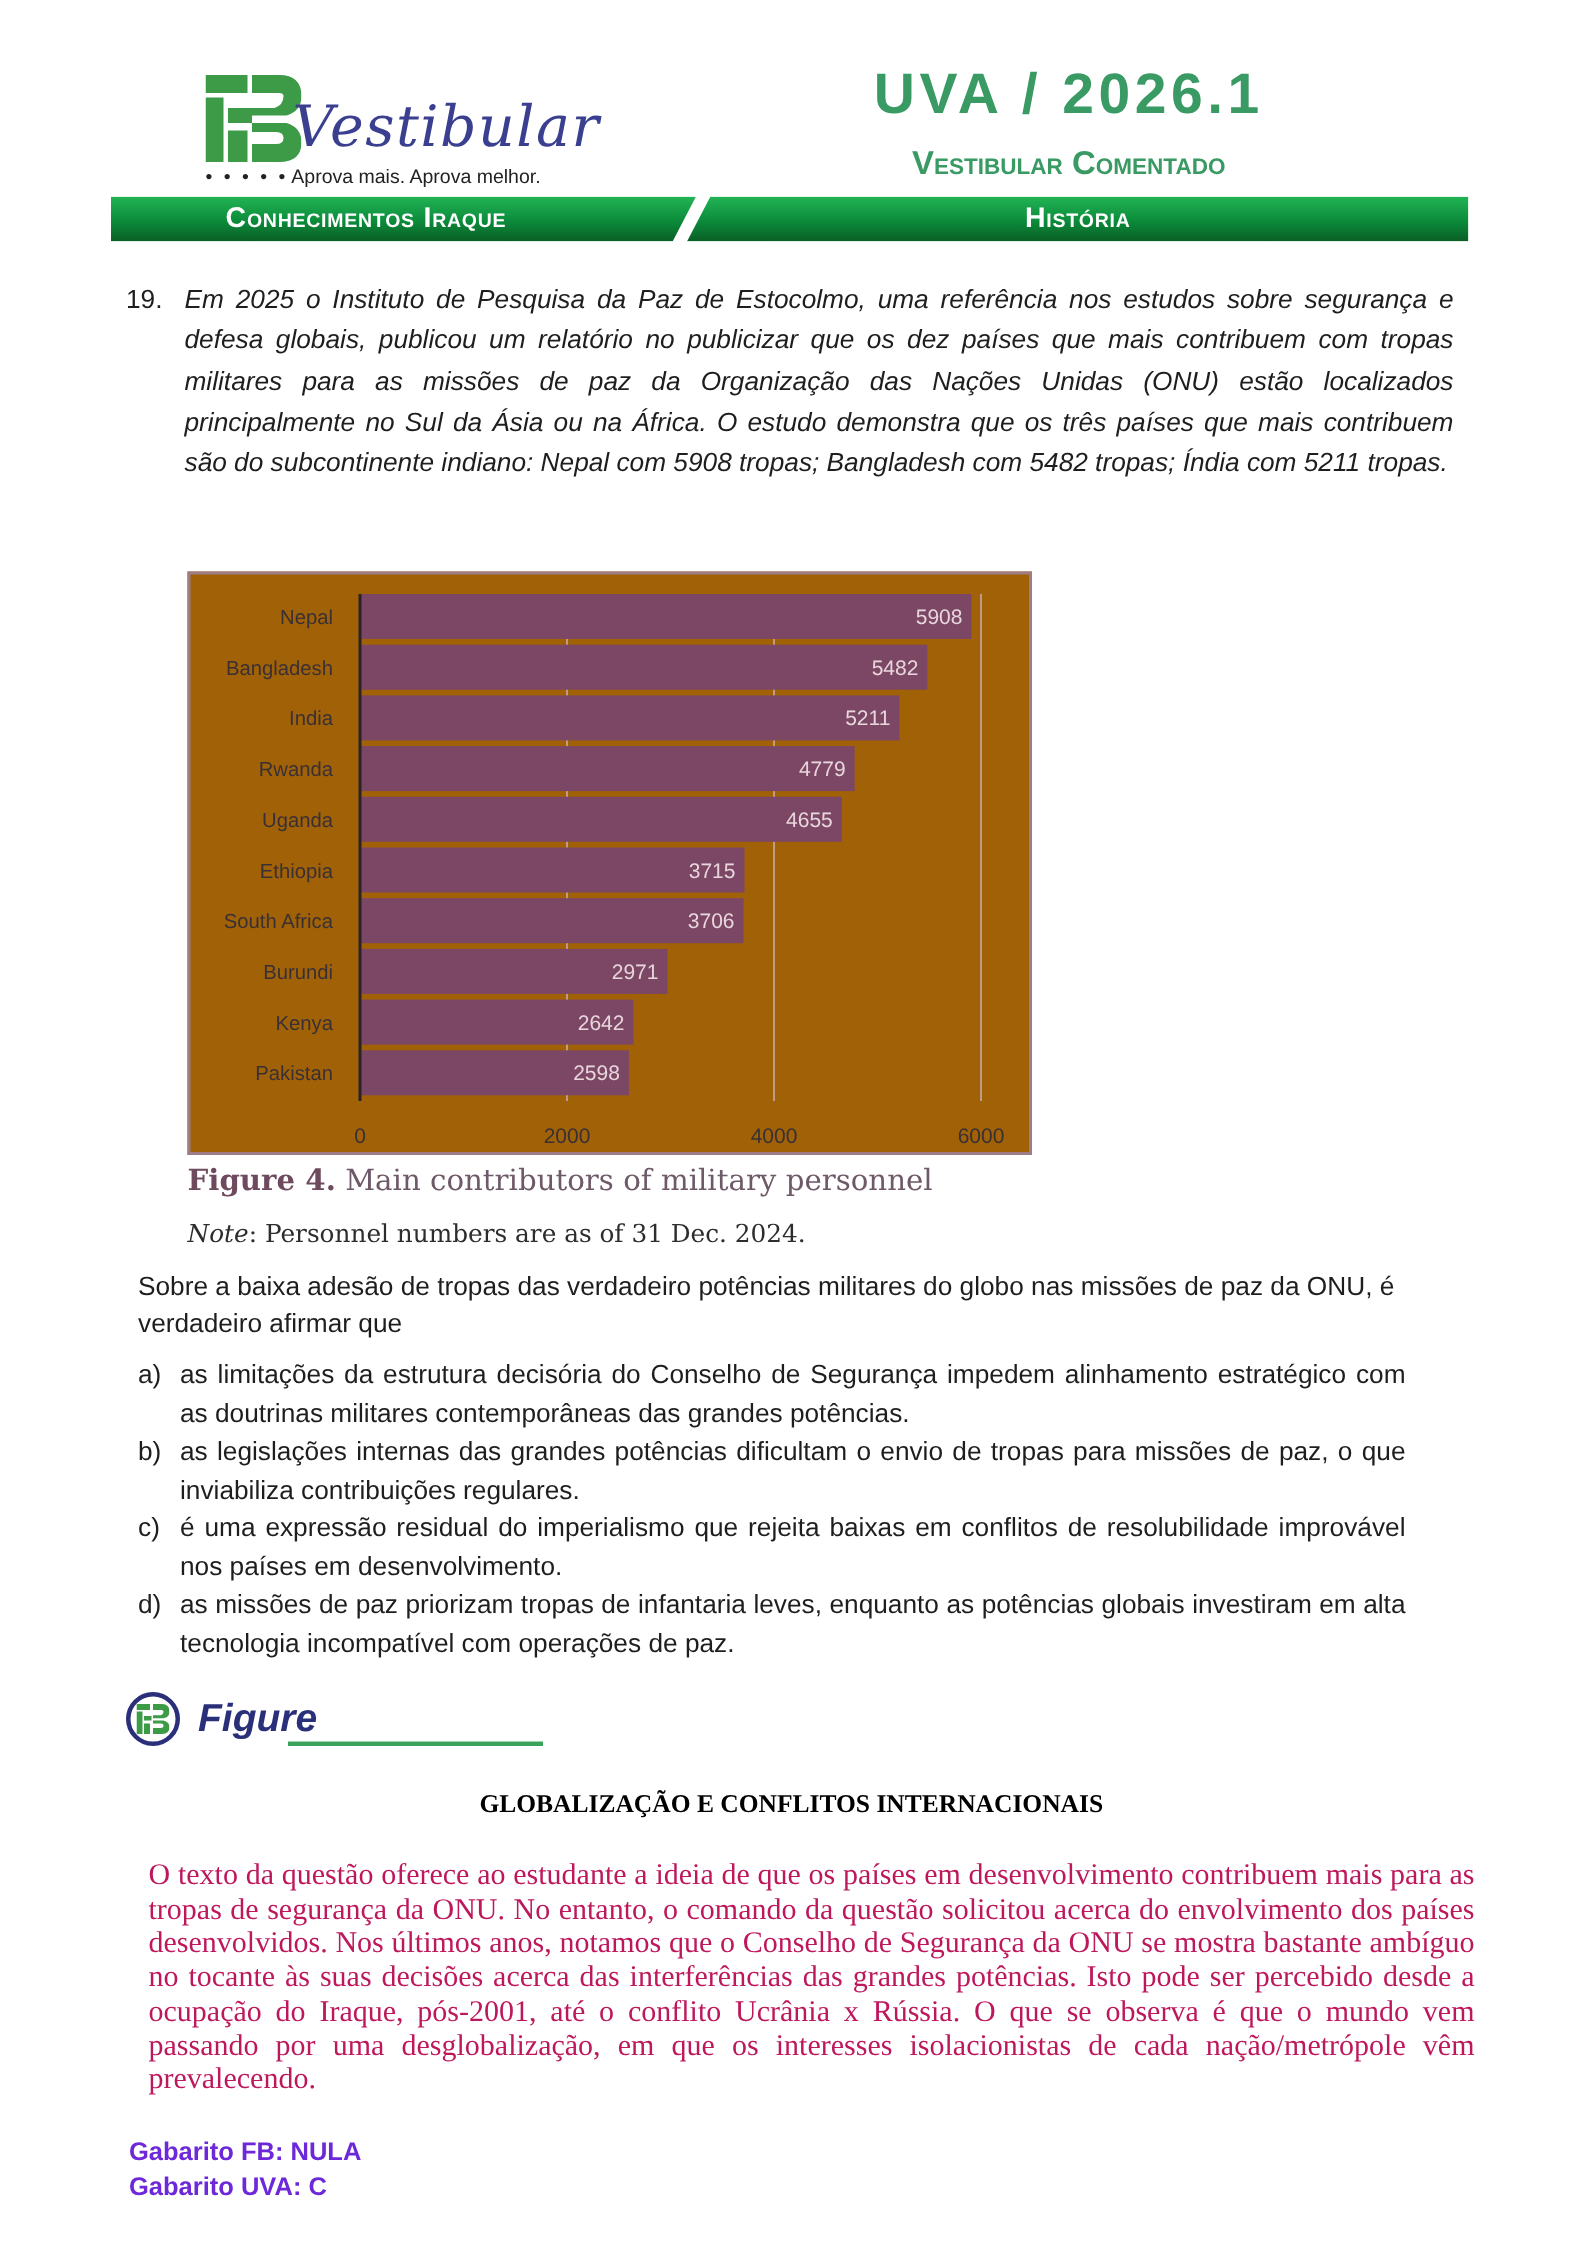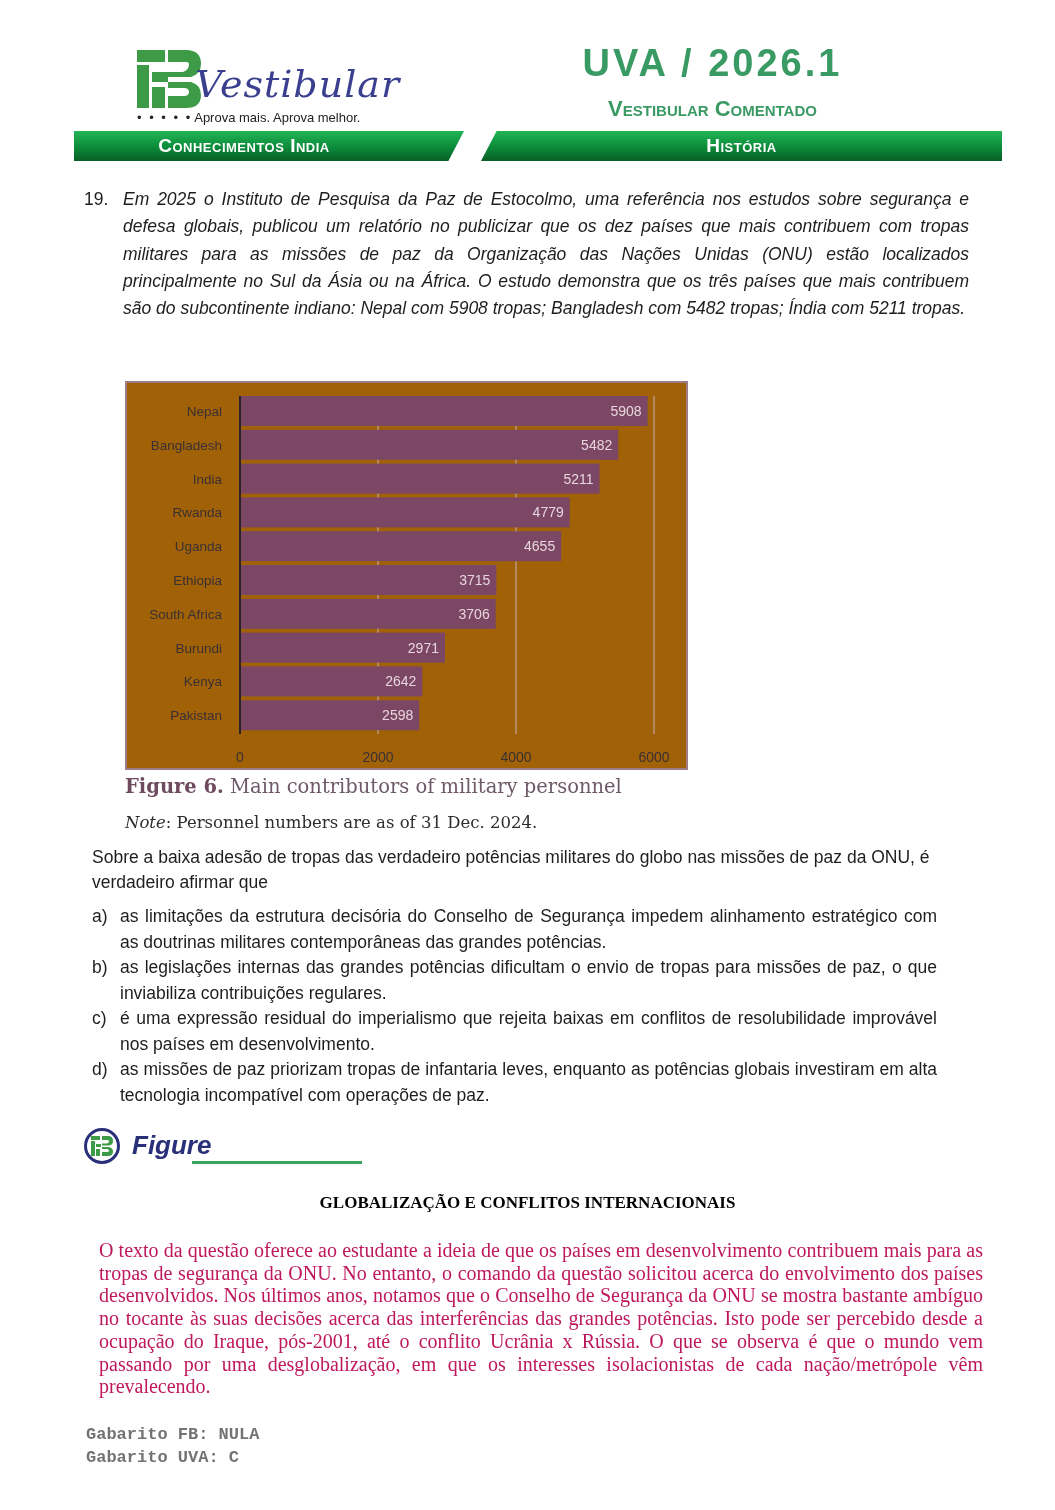--- a/index.html
+++ b/index.html
@@ -10,21 +10,21 @@
   .logo-fb { position: absolute; left: 0; top: 0; width: 64px; height: 58px; }
   .logo-word { position: absolute; left: 58px; top: 12px; font-family: "DejaVu Serif", serif; font-style: italic; font-size: 38px; color: #3a3f8f; letter-spacing: 1px; text-align: right; }
   .logo-tag { position: absolute; left: 0; top: 60px; font-size: 13px; color: #222; white-space: nowrap; }
   .logo-tag .dots { letter-spacing: 2px; margin-right: 2px; }
 
   .exam-title { position: absolute; left: 520px; top: 42px; width: 385px; text-align: center; font-size: 38px; font-weight: bold; color: #3a9a64; letter-spacing: 3px; }
   .exam-sub { position: absolute; left: 520px; top: 96px; width: 385px; text-align: center; font-size: 22px; font-weight: bold; color: #3a9a64; font-variant: small-caps; }
 
   .band { position: absolute; top: 131px; height: 30px; background: linear-gradient(#22b455 0%, #0b8b3a 55%, #0a5e25 100%); color: #fff; font-weight: bold; font-size: 19px; font-variant: small-caps; display: flex; align-items: center; justify-content: center; letter-spacing: 0.5px; }
   .band-left { left: 74px; width: 390px; clip-path: polygon(0 0, 100% 0, 96% 100%, 0 100%); }
-  .band-right { left: 481px; width: 521px; clip-path: polygon(3% 0, 100% 0, 100% 100%, 0 100%); }
+  .band-right { left: 458px; width: 521px; clip-path: polygon(3% 0, 100% 0, 100% 100%, 0 100%); }
   .band-left span { margin-right: 50px; }
 
   
   .q-text { position: absolute; left: 84px; top: 186px; width: 885px; font-family: "Liberation Sans", sans-serif; font-size: 17.5px; line-height: 27.3px; color: #1e1e1e; }
   .q-num { position: absolute; left: 0; top: 0; }
   .q-body { margin-left: 39px; text-align: justify; font-style: italic; }
 
   
   .chart-box { position: absolute; left: 125px; top: 381px; width: 563px; height: 389px; background: #a16207; border: 2px solid #9d7d86; box-sizing: border-box; }
   .chart-svg { position: absolute; left: 0; top: 0; }
@@ -40,21 +40,21 @@
 
   
   .comenta { position: absolute; left: 84px; top: 1128px; width: 200px; height: 40px; }
   .comenta-circle { position: absolute; left: 0; top: 0; width: 36px; height: 36px; border: 3px solid #2a2f7a; border-radius: 50%; box-sizing: border-box; display: flex; align-items: center; justify-content: center; }
   .comenta-word { position: absolute; left: 48px; top: 2px; font-size: 26px; font-weight: bold; font-style: italic; color: #2a2f7a; }
   .comenta-line { position: absolute; left: 108px; top: 33px; width: 170px; height: 3px; background: #3aa35a; }
 
   
   .c-title { position: absolute; left: 0; top: 1193px; width: 1055px; text-align: center; font-family: "Liberation Serif", serif; font-weight: bold; font-size: 17px; color: #000; }
   .c-body { position: absolute; left: 86px; top: 1239px; width: 884px; font-family: "Liberation Serif", serif; font-size: 20px; line-height: 22.7px; text-align: justify; color: #be185d; margin-left: 13px; }
-  .answers { position: absolute; left: 86px; top: 1424px; font-family: Liberation Mono, monospace; font-weight: bold; font-size: 17px; line-height: 22.5px; color: #737373; }
+  .answers { position: absolute; left: 86px; top: 1424px; font-family: Liberation Sans, sans-serif; font-weight: bold; font-size: 17px; line-height: 22.5px; color: #6d28d9; }
 </style>
 </head>
 <body>
 
 <div class="logo">
   <svg class="logo-fb" viewBox="0 0 64 58" width="64" height="58">
     <rect x="0" y="0" width="28" height="12" fill="#3d9a46"></rect>
     <rect x="0" y="15" width="12" height="43" fill="#3d9a46"></rect>
     <rect x="15" y="22" width="16" height="10" fill="#3d9a46"></rect>
     <rect x="31" y="0" width="18" height="12" fill="#3d9a46"></rect>
@@ -65,21 +65,21 @@
   <span class="logo-word">Vestibular</span>
   <div class="logo-tag">
     <span class="dots">• • • • •</span><span>Aprova mais. Aprova melhor.</span>
   </div>
 </div>
 
 <div class="exam-title">UVA / 2026.1</div>
 <div class="exam-sub">Vestibular Comentado</div>
 
 <div class="band band-left">
-  <span>Conhecimentos India</span>
+  <span>Conhecimentos Iraque</span>
 </div>
 <div class="band band-right">
   <span>História</span>
 </div>
 
 <div class="q-text">
   <span class="q-num">19.</span>
   <div class="q-body">Em 2025 o Instituto de Pesquisa da Paz de Estocolmo, uma referência nos estudos sobre segurança e defesa globais, publicou um relatório no publicizar que os dez países que mais contribuem com tropas militares para as missões de paz da Organização das Nações Unidas (ONU) estão localizados principalmente no Sul da Ásia ou na África. O estudo demonstra que os três países que mais contribuem são do subcontinente indiano: Nepal com 5908 tropas; Bangladesh com 5482 tropas; Índia com 5211 tropas.</div>
 </div>
 
@@ -119,21 +119,21 @@
       <text x="95" y="337.2" text-anchor="end" font-size="13.5" fill="#3a3034" font-family="Liberation Sans, sans-serif">Pakistan</text>
       <text x="286.262" y="337.2" text-anchor="end" font-size="14" fill="#e8d6dc" font-family="Liberation Sans, sans-serif">2598</text>
       <line x1="113" x2="113" y1="13" y2="351" stroke="#2a2226" stroke-width="2"></line>
       <text x="113" y="379" text-anchor="middle" font-size="14" fill="#3a3034" font-family="Liberation Sans, sans-serif">0</text>
       <text x="251" y="379" text-anchor="middle" font-size="14" fill="#3a3034" font-family="Liberation Sans, sans-serif">2000</text>
       <text x="389" y="379" text-anchor="middle" font-size="14" fill="#3a3034" font-family="Liberation Sans, sans-serif">4000</text>
       <text x="527" y="379" text-anchor="middle" font-size="14" fill="#3a3034" font-family="Liberation Sans, sans-serif">6000</text>
     </svg>
 </div>
 <div class="fig-caption">
-  <b>Figure 6.</b> <span>Main contributors of military personnel</span>
+  <b>Figure 4.</b> <span>Main contributors of military personnel</span>
 </div>
 <div class="fig-note">
   <i>Note</i><span>: Personnel numbers are as of  31 Dec. 2024.</span>
 </div>
 
 <div class="prompt">Sobre a baixa adesão de tropas das verdadeiro potências militares do globo nas missões de paz da ONU, é verdadeiro afirmar que</div>
 <div class="options">
   <div class="option">
     <span class="opt-letter">a)</span>
     <span>as limitações da estrutura decisória do Conselho de Segurança impedem alinhamento estratégico com as doutrinas militares contemporâneas das grandes potências.</span>

